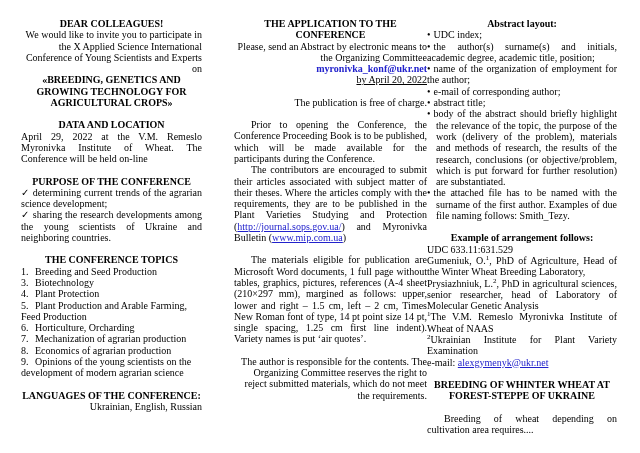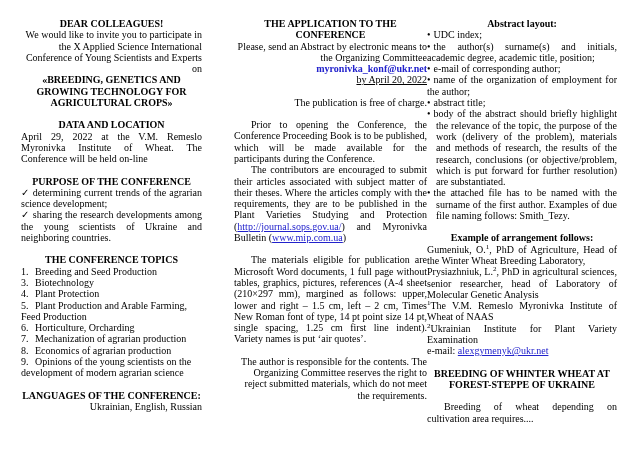--- a/index.html
+++ b/index.html
@@ -85,29 +85,30 @@
     <div class="blank"></div>
 
     <div class="center b">The author is responsible for the contents. The Organizing Committee reserves the right to reject submitted materials, which do not meet the requirements.</div>
   </div>
 
   <div class="col c3">
     <div class="h">Abstract layout:</div>
     <div>
       <div class="bullet-item"><span class="bullet">•</span><span>UDC index;</span></div>
       <div class="bullet-item"><span class="bullet">•</span><span>the author(s) surname(s) and initials, academic degree, academic title, position;</span></div>
+      <div class="bullet-item"><span class="bullet">•</span><span>name of the organization of employment for the author;</span></div>
       <div class="bullet-item"><span class="bullet">•</span><span>e-mail of corresponding author;</span></div>
-      <div class="bullet-item"><span class="bullet">•</span><span>name of the organization of employment for the author;</span></div>
       <div class="bullet-item"><span class="bullet">•</span><span>abstract title;</span></div>
       <div class="bullet-item hang"><span class="bullet">•</span><span>body of the abstract should briefly highlight the relevance of the topic, the purpose of the work (delivery of the problem), materials and methods of research, the results of the research, conclusions (or objective/problem, which is put forward for further resolution) are substantiated.</span></div>
       <div class="bullet-item hang"><span class="bullet">•</span><span>the attached file has to be named with the surname of the first author. Examples of due file naming follows: </span><span class="b">Smith_Tezy.</span></div>
     </div>
     <div class="blank"></div>
 
     <div class="h">Example of arrangement follows:</div>
+    <div>UDC 633.11:631.529</div>
     <div class="just"><span class="b">Gumeniuk, O.</span><sup class="b">1</sup><span class="b">,</span><span> PhD of Agriculture, Head of the Winter Wheat Breeding Laboratory,</span></div>
     <div class="just"><span class="b">Prysiazhniuk, L.</span><sup class="b">2</sup><span class="b">,</span><span> PhD in agricultural sciences, senior researcher, head of Laboratory of Molecular Genetic Analysis</span></div>
     <div class="just"><sup>1</sup><span>The V.M. Remeslo Myronivka Institute of Wheat of NAAS</span></div>
     <div class="just"><sup>2</sup><span>Ukrainian Institute for Plant Variety Examination</span></div>
     <div><span>e-mail: </span><a class="link">alexgymenyk@ukr.net</a></div>
     <div class="blank"></div>
 
     <div class="h">BREEDING OF WHINTER WHEAT AT FOREST-STEPPE OF UKRAINE</div>
     <div class="blank"></div>
     <div class="just ind">Breeding of wheat depending on cultivation area requires....</div>

